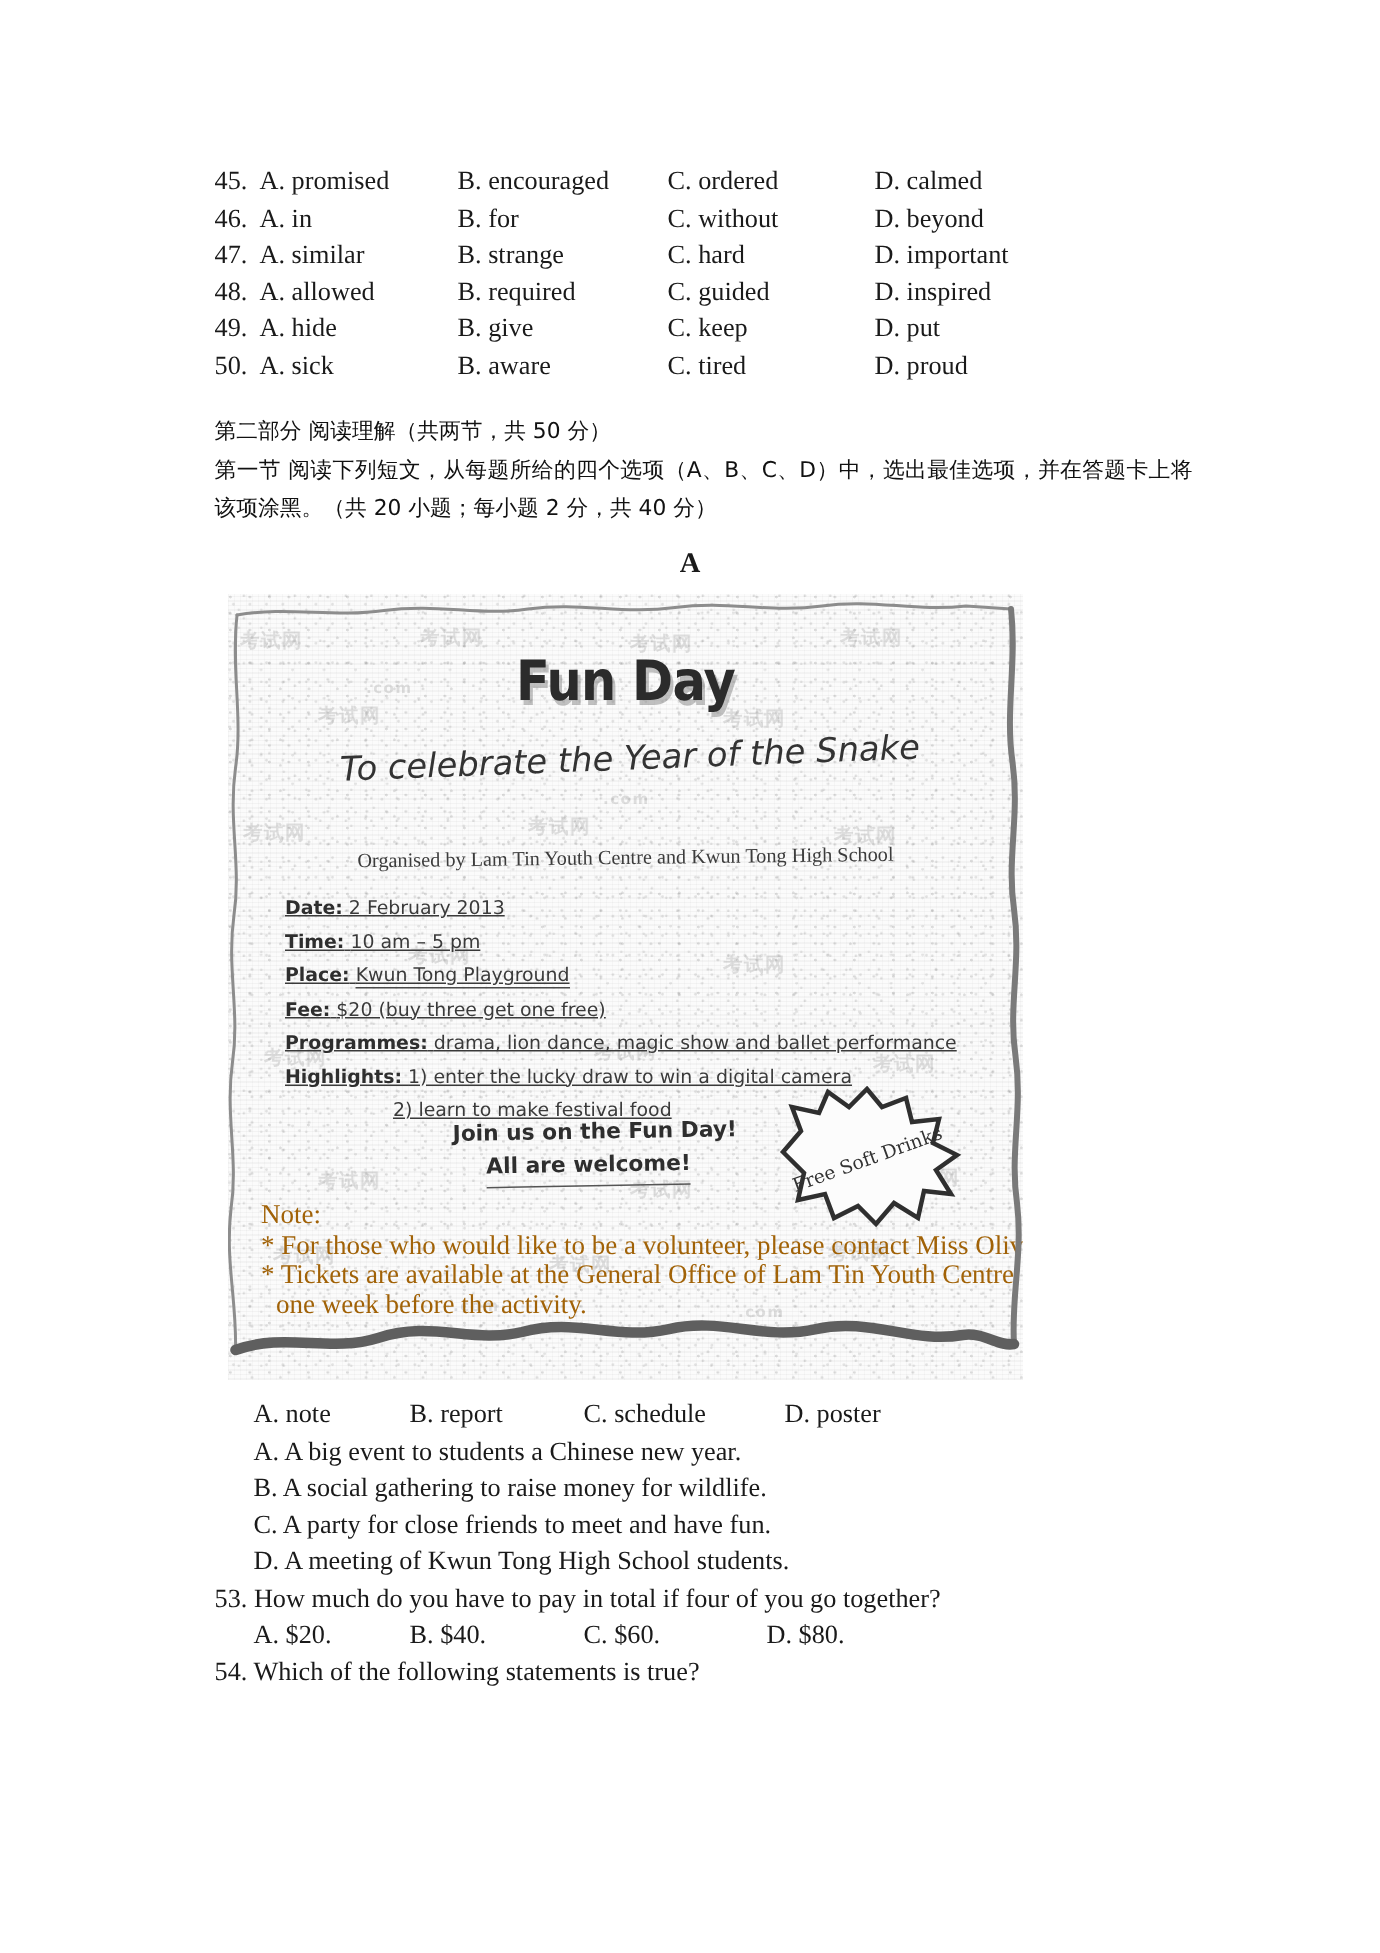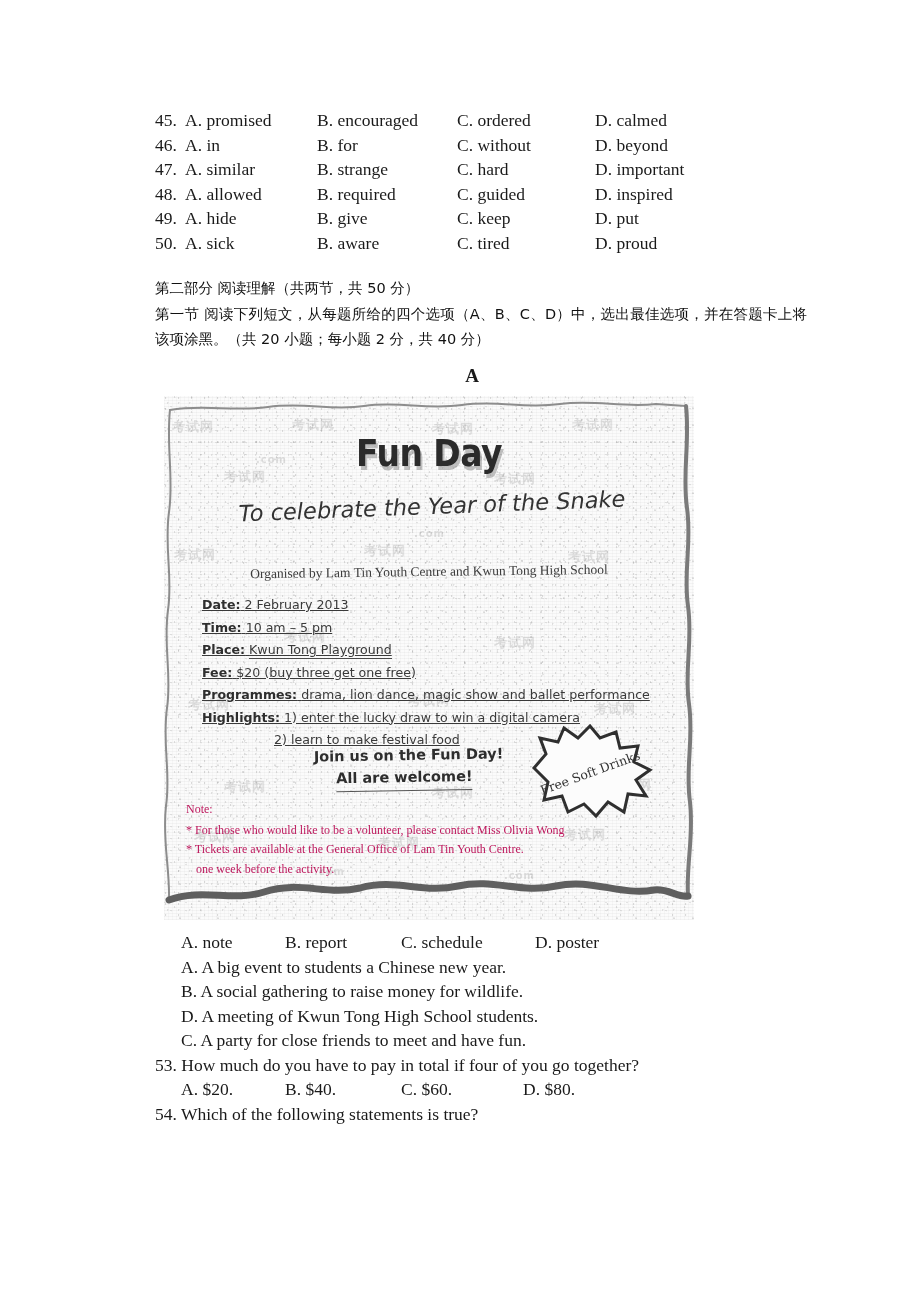--- a/index.html
+++ b/index.html
@@ -12,21 +12,20 @@
     height: 1302px;
     position: relative;
     font-family: "Liberation Serif", "DejaVu Serif", serif;
     color: #1a1a1a;
     overflow: hidden;
   }
 
   .page {
     position: absolute;
     inset: 0;
-    margin-left: 12px;
   }
 
   
   .cloze {
     position: absolute;
     left: 143px;
     top: 108px;
     width: 660px;
   }
   .cloze-row {
@@ -228,23 +227,23 @@
     transform: rotate(-20deg);
     white-space: nowrap;
   }
 
   .note {
     position: absolute;
     left: 22px;
     top: 404px;
     width: 480px;
     font-family: "Liberation Serif", serif;
-    font-size: 12px;
+    font-size: 18px;
     line-height: 19.5px;
-    color: #be185d;
+    color: #a16207;
   }
   .note-title { margin-bottom: 1px; }
   .note-item { white-space: nowrap; }
   .note-cont { padding-left: 10px; }
 
   
   .questions {
     position: absolute;
     left: 143px;
     top: 930px;
@@ -440,22 +439,22 @@
         <span class="oi-0">A. note</span>
         <span class="oi-1">B. report</span>
         <span class="oi-2">C. schedule</span>
         <span class="oi-3">D. poster</span>
       </div>
     </div>
 
     <div>
       <div class="q-opt-block">A. A big event to students a Chinese new year.</div>
       <div class="q-opt-block">B. A social gathering to raise money for wildlife.</div>
+      <div class="q-opt-block">C. A party for close friends to meet and have fun.</div>
       <div class="q-opt-block">D. A meeting of Kwun Tong High School students.</div>
-      <div class="q-opt-block">C. A party for close friends to meet and have fun.</div>
     </div>
 
     <div>
       <div class="q-stem">53. How much do you have to pay in total if four of you go together?</div>
       <div class="q-opts-inline">
         <span class="om-0">A. $20.</span>
         <span class="om-1">B. $40.</span>
         <span class="om-2">C. $60.</span>
         <span class="om-3">D. $80.</span>
       </div>

